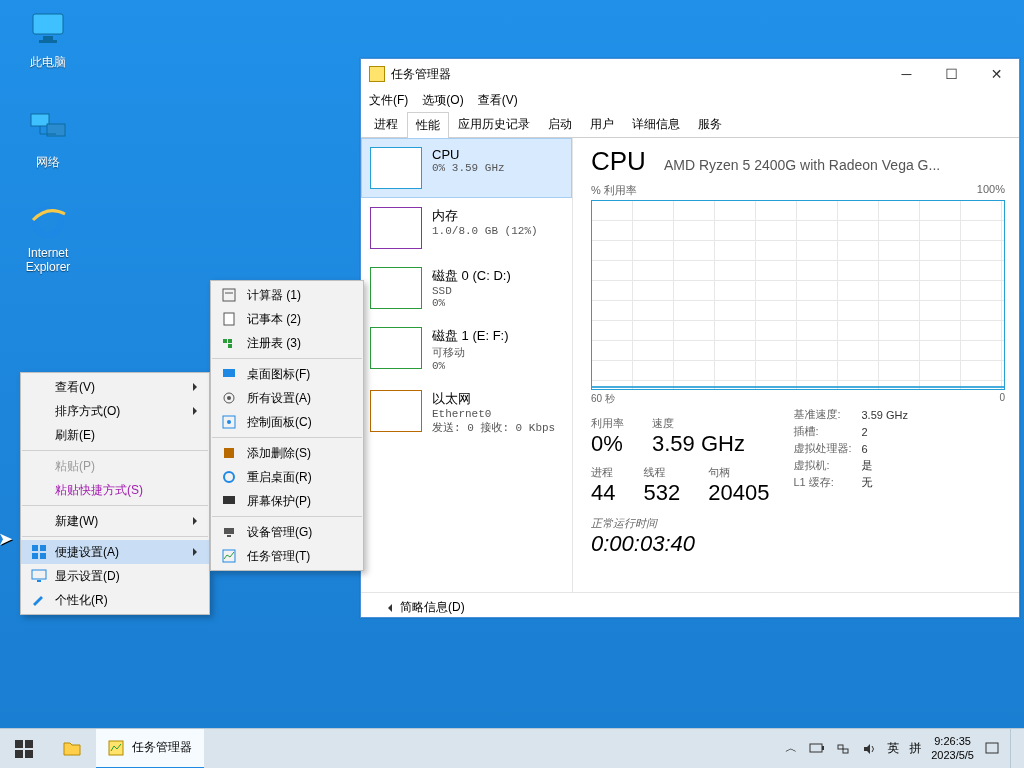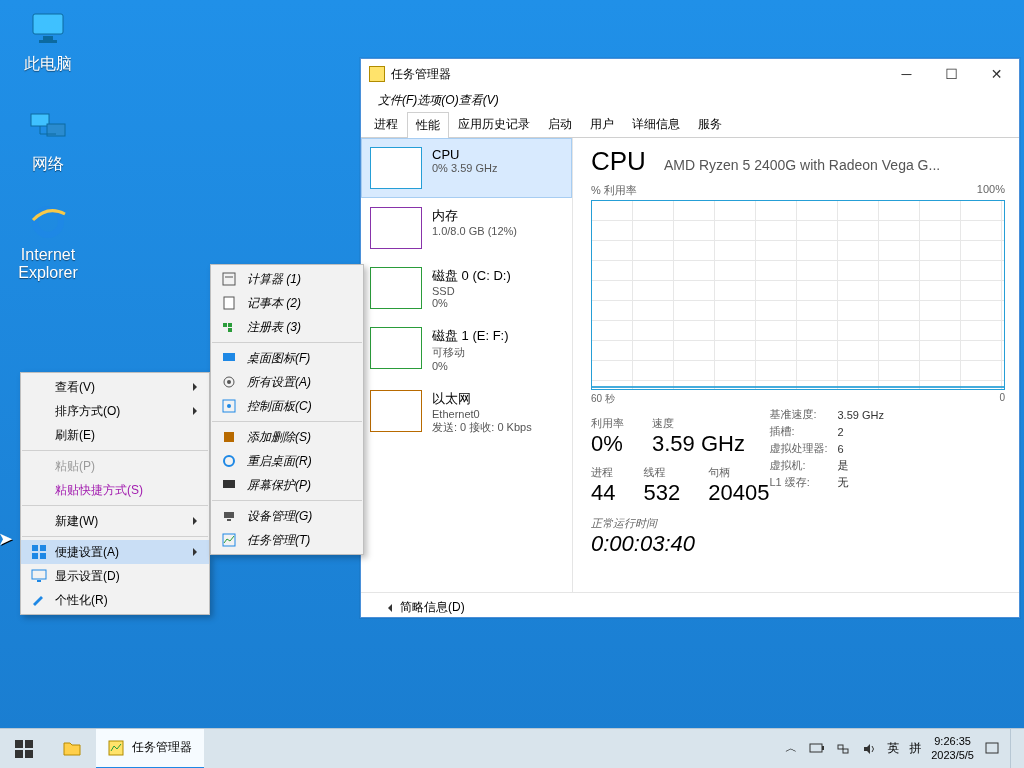--- a/index.html
+++ b/index.html
@@ -1,58 +1,58 @@
 <!DOCTYPE html>
 <html><head>
 <meta charset="utf-8">
 <style>
 * { margin:0; padding:0; box-sizing:border-box; font-family:"Microsoft YaHei","Segoe UI",sans-serif; }
 html,body { width:1024px; height:768px; overflow:hidden; }
 #desktop { position:relative; width:1024px; height:768px; background:linear-gradient(180deg,#2090e8 0%,#1a7dd0 100%); }
 
 
-.dicon { position:absolute; width:76px; text-align:center; color:#fff; font-size:16px; text-shadow:0 1px 1px rgba(0,0,0,.5); cursor:default; }
+.dicon { position:absolute; width:76px; text-align:center; color:#fff; font-size:12px; text-shadow:0 1px 1px rgba(0,0,0,.5); cursor:default; }
 .dicon .ic { width:42px; height:42px; margin:0 auto 4px; display:flex; align-items:center; justify-content:center; }
 #d-pc    { left:10px; top:8px; }
 #d-net   { left:10px; top:108px; }
 #d-ie    { left:10px; top:200px; }
 
 
 #cursor { position:absolute; left:-2px; top:528px; font-size:18px; color:#fff; text-shadow:1px 1px 0 #000; pointer-events:none; z-index:900; }
 
 
 .ctx { position:absolute; background:#f2f2f2; border:1px solid #bfbfbf; box-shadow:3px 3px 6px rgba(0,0,0,.25); font-size:12px; color:#000; padding:2px 0; z-index:500; }
 .ctx .row { display:flex; align-items:center; height:24px; padding:0 24px 0 8px; white-space:nowrap; }
 .ctx .row.sel { background:#c9def5; }
 .ctx .row .ric { width:20px; height:20px; display:flex; align-items:center; justify-content:center; margin-right:8px; }
 .ctx .row .arr { position:absolute; right:8px; border:4px solid transparent; border-left-color:#333; }
 .ctx .sep { height:1px; background:#d0d0d0; margin:3px 1px; }
 #ctx1 { left:20px; top:372px; width:190px; }
 #ctx1 .row { padding-left:34px; }
 #ctx1 .row .ric { position:absolute; left:8px; }
-#ctx2 { left:210px; top:264px; width:154px;font-style:italic; }
+#ctx2 { left:210px; top:280px; width:154px; }
 
 
 #tm { position:absolute; left:360px; top:58px; width:660px; height:560px; background:#fff; border:1px solid #4a90d9; box-shadow:0 0 0 1px rgba(0,0,0,.05); z-index:100; }
 #tm-title { height:30px; display:flex; align-items:center; padding-left:8px; font-size:12px; color:#000; }
 #tm-title .wic { width:16px; height:16px; background:#ffe36b; border:1px solid #b08b00; margin-right:6px; }
 #tm-winbtns { position:absolute; right:0; top:0; display:flex; }
 #tm-winbtns div { width:45px; height:30px; display:flex; align-items:center; justify-content:center; font-size:14px; font-family:sans-serif; color:#333; }
-#tm-menu { height:22px; padding-left:17px; display:flex; align-items:center; font-size:12px; color:#000;font-style:italic; }
+#tm-menu { height:22px; padding-left:8px; display:flex; align-items:center; font-size:12px; gap:14px; color:#000; }
 #tm-tabs { display:flex; border-bottom:1px solid #d0d0d0; padding-left:4px; font-size:12px; }
 #tm-tabs .tab { padding:4px 8px; border:1px solid transparent; border-bottom:none; cursor:default; }
 #tm-tabs .tab.on { background:#fff; border-color:#d0d0d0; position:relative; top:1px; }
 
 #tm-body { display:flex; height:454px; }
 #tm-left { width:212px; border-right:1px solid #e5e5e5; overflow:hidden; }
 .cat { display:flex; padding:8px 10px 8px 8px; border:1px solid transparent; }
 .cat.sel { background:#d8eafe; border:1px solid #a7cdf2; }
 .cat .thumb { width:52px; height:42px; border:1px solid; margin-right:10px; flex:none; background:#fff; }
 .cat .tt { font-size:13px; color:#000; }
-.cat .sub { font-size:11px; color:#555; }
+.cat .sub { font-size:11px; color:#555;font-family:Liberation Mono, monospace; }
 
 #tm-right { flex:1; padding:8px 14px 4px 18px; display:flex; flex-direction:column; font-size:12px; color:#000; }
 #r-head { display:flex; align-items:baseline; gap:18px; }
 #r-head .big { font-size:26px; font-weight:400; }
 #r-head .nm { font-size:14px; color:#555; white-space:nowrap; overflow:hidden; text-overflow:ellipsis; flex:1; }
 #r-sub { display:flex; justify-content:space-between; font-size:11px; color:#666; margin-top:6px; }
 #r-chart { height:190px; border:1px solid #259ed6; margin-top:2px; position:relative;
   background:repeating-linear-gradient(to right,transparent 0 40px,#e7e7e7 40px 41px),
              repeating-linear-gradient(to bottom,transparent 0 19px,#e7e7e7 19px 20px); }
 #r-chart .line { position:absolute; left:0; right:0; bottom:1px; height:2px; background:#259ed6; opacity:.85; }
@@ -360,21 +360,21 @@
           <span>100%</span>
         </div>
         <div id="r-chart">
             <div class="line"></div>
           </div>
         <div style="display:flex;justify-content:space-between" class="xlabel">
           <span>60 秒</span>
           <span>0</span>
         </div>
 
-        <div style="display:flex;">
+        <div style="display:flex;gap:24px">
           <div style="flex:none">
             <div id="r-stats">
               <div class="statcol">
                   <div class="lab">利用率</div>
                   <div class="val">0%</div>
                 </div>
               <div class="statcol">
                   <div class="lab">速度</div>
                   <div class="val">3.59 GHz</div>
                 </div>

